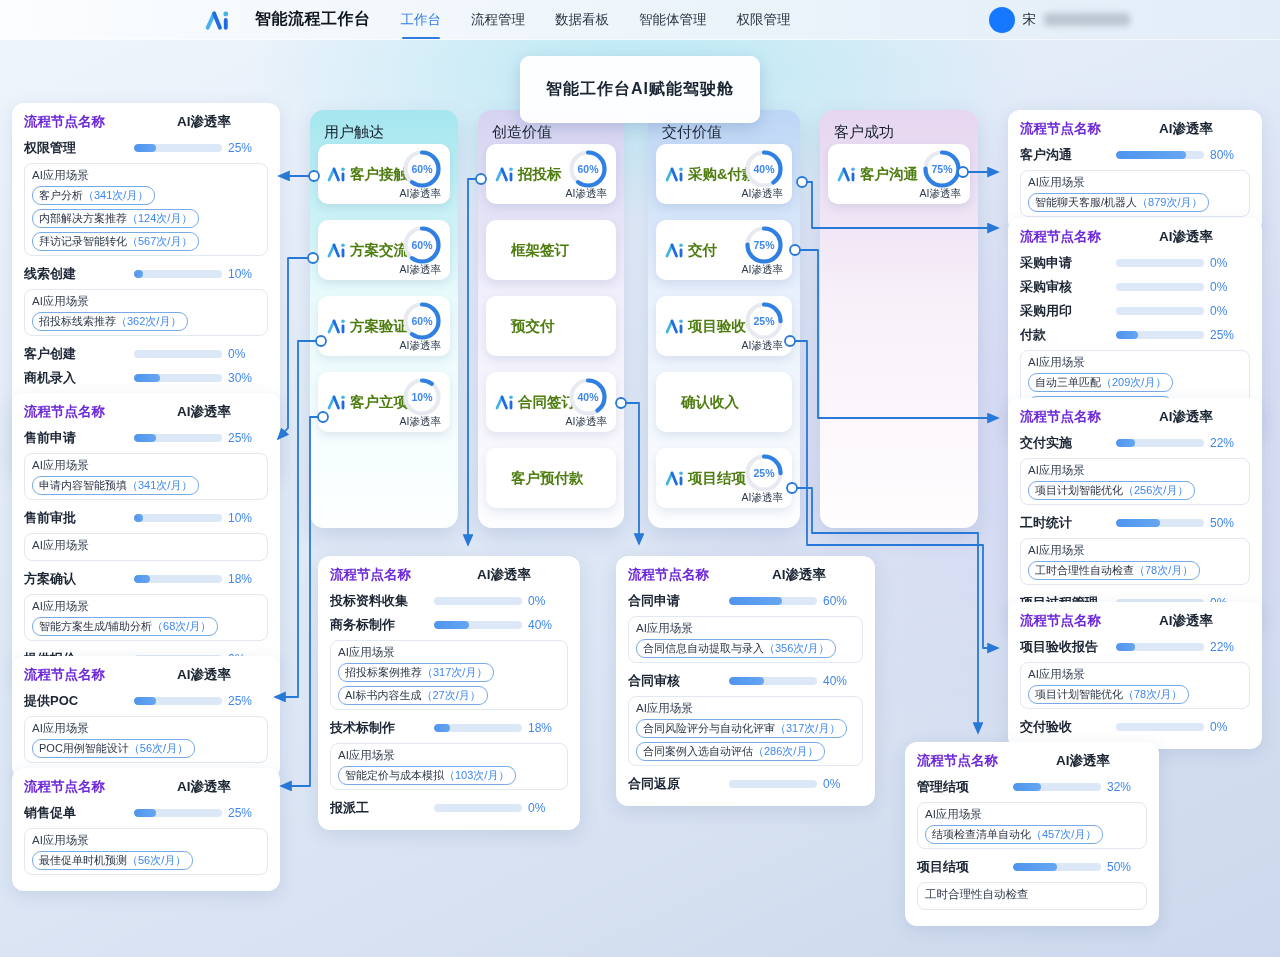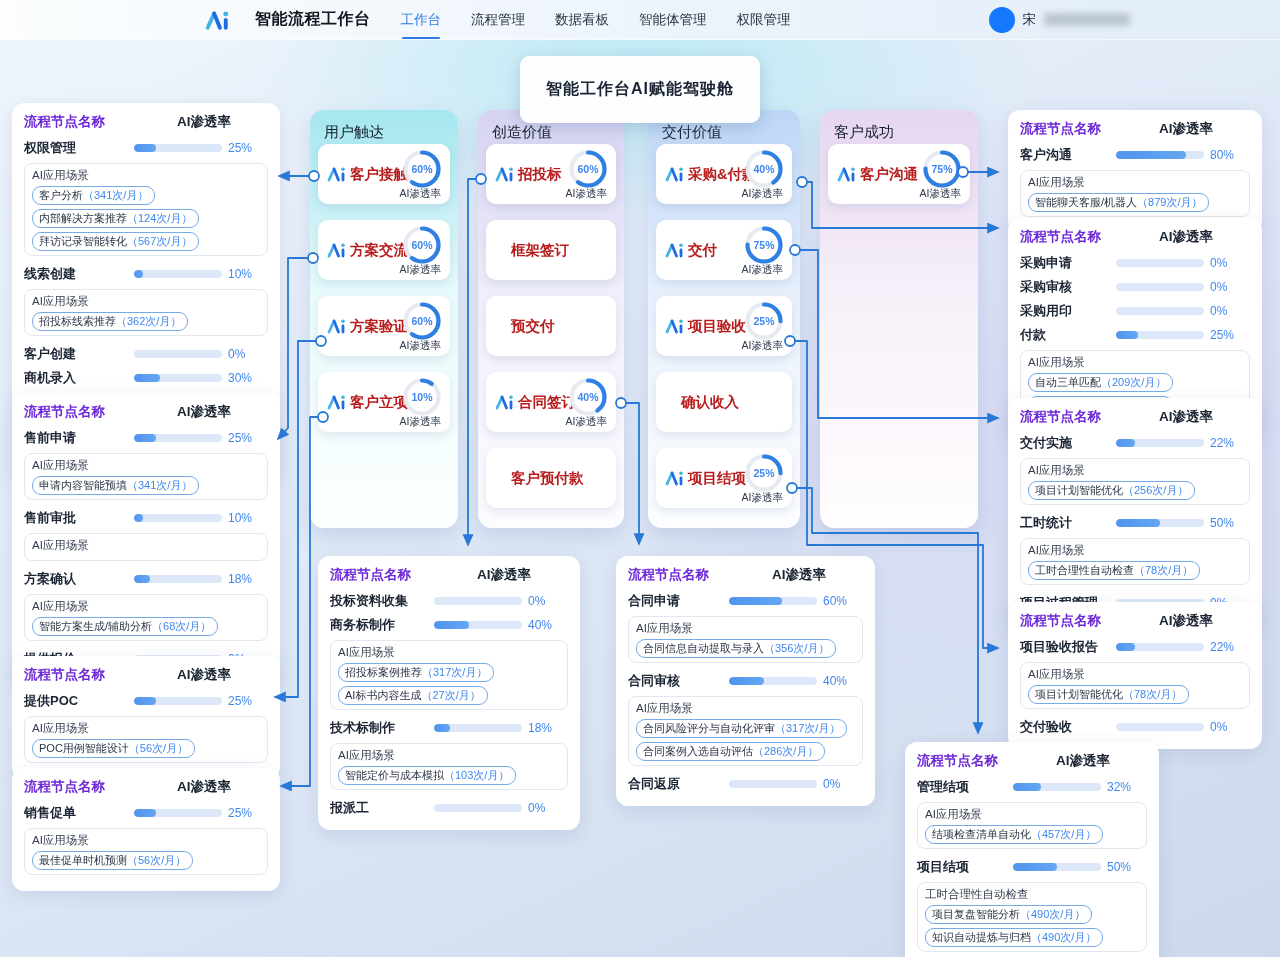--- a/index.html
+++ b/index.html
@@ -37,21 +37,21 @@
   .banner span{font-size:16px;font-weight:bold;color:#1a2433;letter-spacing:1px;white-space:nowrap}
   
   .stage{position:absolute;top:110px;height:418px;border-radius:14px;box-shadow:0 8px 22px rgba(70,100,160,.18);z-index:1}
   .stage-0{left:310px;width:148px;background:linear-gradient(180deg,#a4e6ef 0%,#e9fbfc 45%,#fdffff 100%)}
   .stage-1{left:478px;width:146px;background:linear-gradient(180deg,#d5d3f1 0%,#f1effb 45%,#fdfdff 100%)}
   .stage-2{left:648px;width:152px;background:linear-gradient(180deg,#bdd6f5 0%,#e9f1fc 45%,#fdfeff 100%)}
   .stage-3{left:820px;width:158px;background:linear-gradient(180deg,#e6d6f0 0%,#f7f0f9 45%,#fffdfe 100%)}
   .stage-title{font-size:15px;font-weight:normal;color:#17212f;padding:13px 0 0 14px}
   .scard{position:absolute;left:8px;right:8px;height:60px;background:#fff;border-radius:10px;box-shadow:0 4px 10px rgba(60,90,150,.13);cursor:pointer}
   .scard .ailogo{position:absolute;left:9px;top:50%;transform:translateY(-50%)}
-  .scard .sname{position:absolute;left:32px;top:50%;transform:translateY(-50%);font-size:14.5px;font-weight:bold;color:#b91c1c;white-space:nowrap}
+  .scard .sname{position:absolute;left:32px;top:50%;transform:translateY(-50%);font-size:14.5px;font-weight:bold;color:#4d7c0f;white-space:nowrap}
   .scard.plain .sname{left:25px}
   .scard .donut{position:absolute;right:7px;top:4px}
   .scard .dcap{position:absolute;right:9px;bottom:3px;font-size:10.5px;color:#2e3a4d}
   
   .panel{position:absolute;background:#fff;border-radius:12px;box-shadow:0 5px 18px rgba(50,80,140,.12);padding:10px 12px;box-sizing:border-box;z-index:2}
   .panel-l1{left:12px;top:103px;width:268px}
   .panel-l2{left:12px;top:393px;width:268px}
   .panel-l3{left:12px;top:656px;width:268px}
   .panel-l4{left:12px;top:768px;width:268px}
   .panel-r1{left:1008px;top:110px;width:254px}
@@ -720,28 +720,20 @@
       </div>
       <div class="node-row">
       <span class="n-name">项目结项</span>
       <span class="n-bar">
           <span class="n-fill" style="width:50%"></span>
         </span>
       <span class="n-pct">50%</span>
     </div>
       <div class="sbox">
         <div class="sbox-label">工时合理性自动检查</div>
-        <div class="chips">
-          <span class="chip">
-          <span>项目复盘智能分析</span><span class="cnt">（490次/月）</span>
-        </span>
-          <span class="chip">
-          <span>知识自动提炼与归档</span><span class="cnt">（490次/月）</span>
-        </span>
-        </div>
       </div>
     </div>
   </div>
 
 <svg id="connectors" width="1280" height="957" viewBox="0 0 1280 957">
   <defs>
     <marker id="arr" orient="auto" markerWidth="9" markerHeight="8" refX="6" refY="3">
       <path d="M0,0 L7,3 L0,6 Z" fill="#2878d8"></path>
     </marker>
   </defs>

